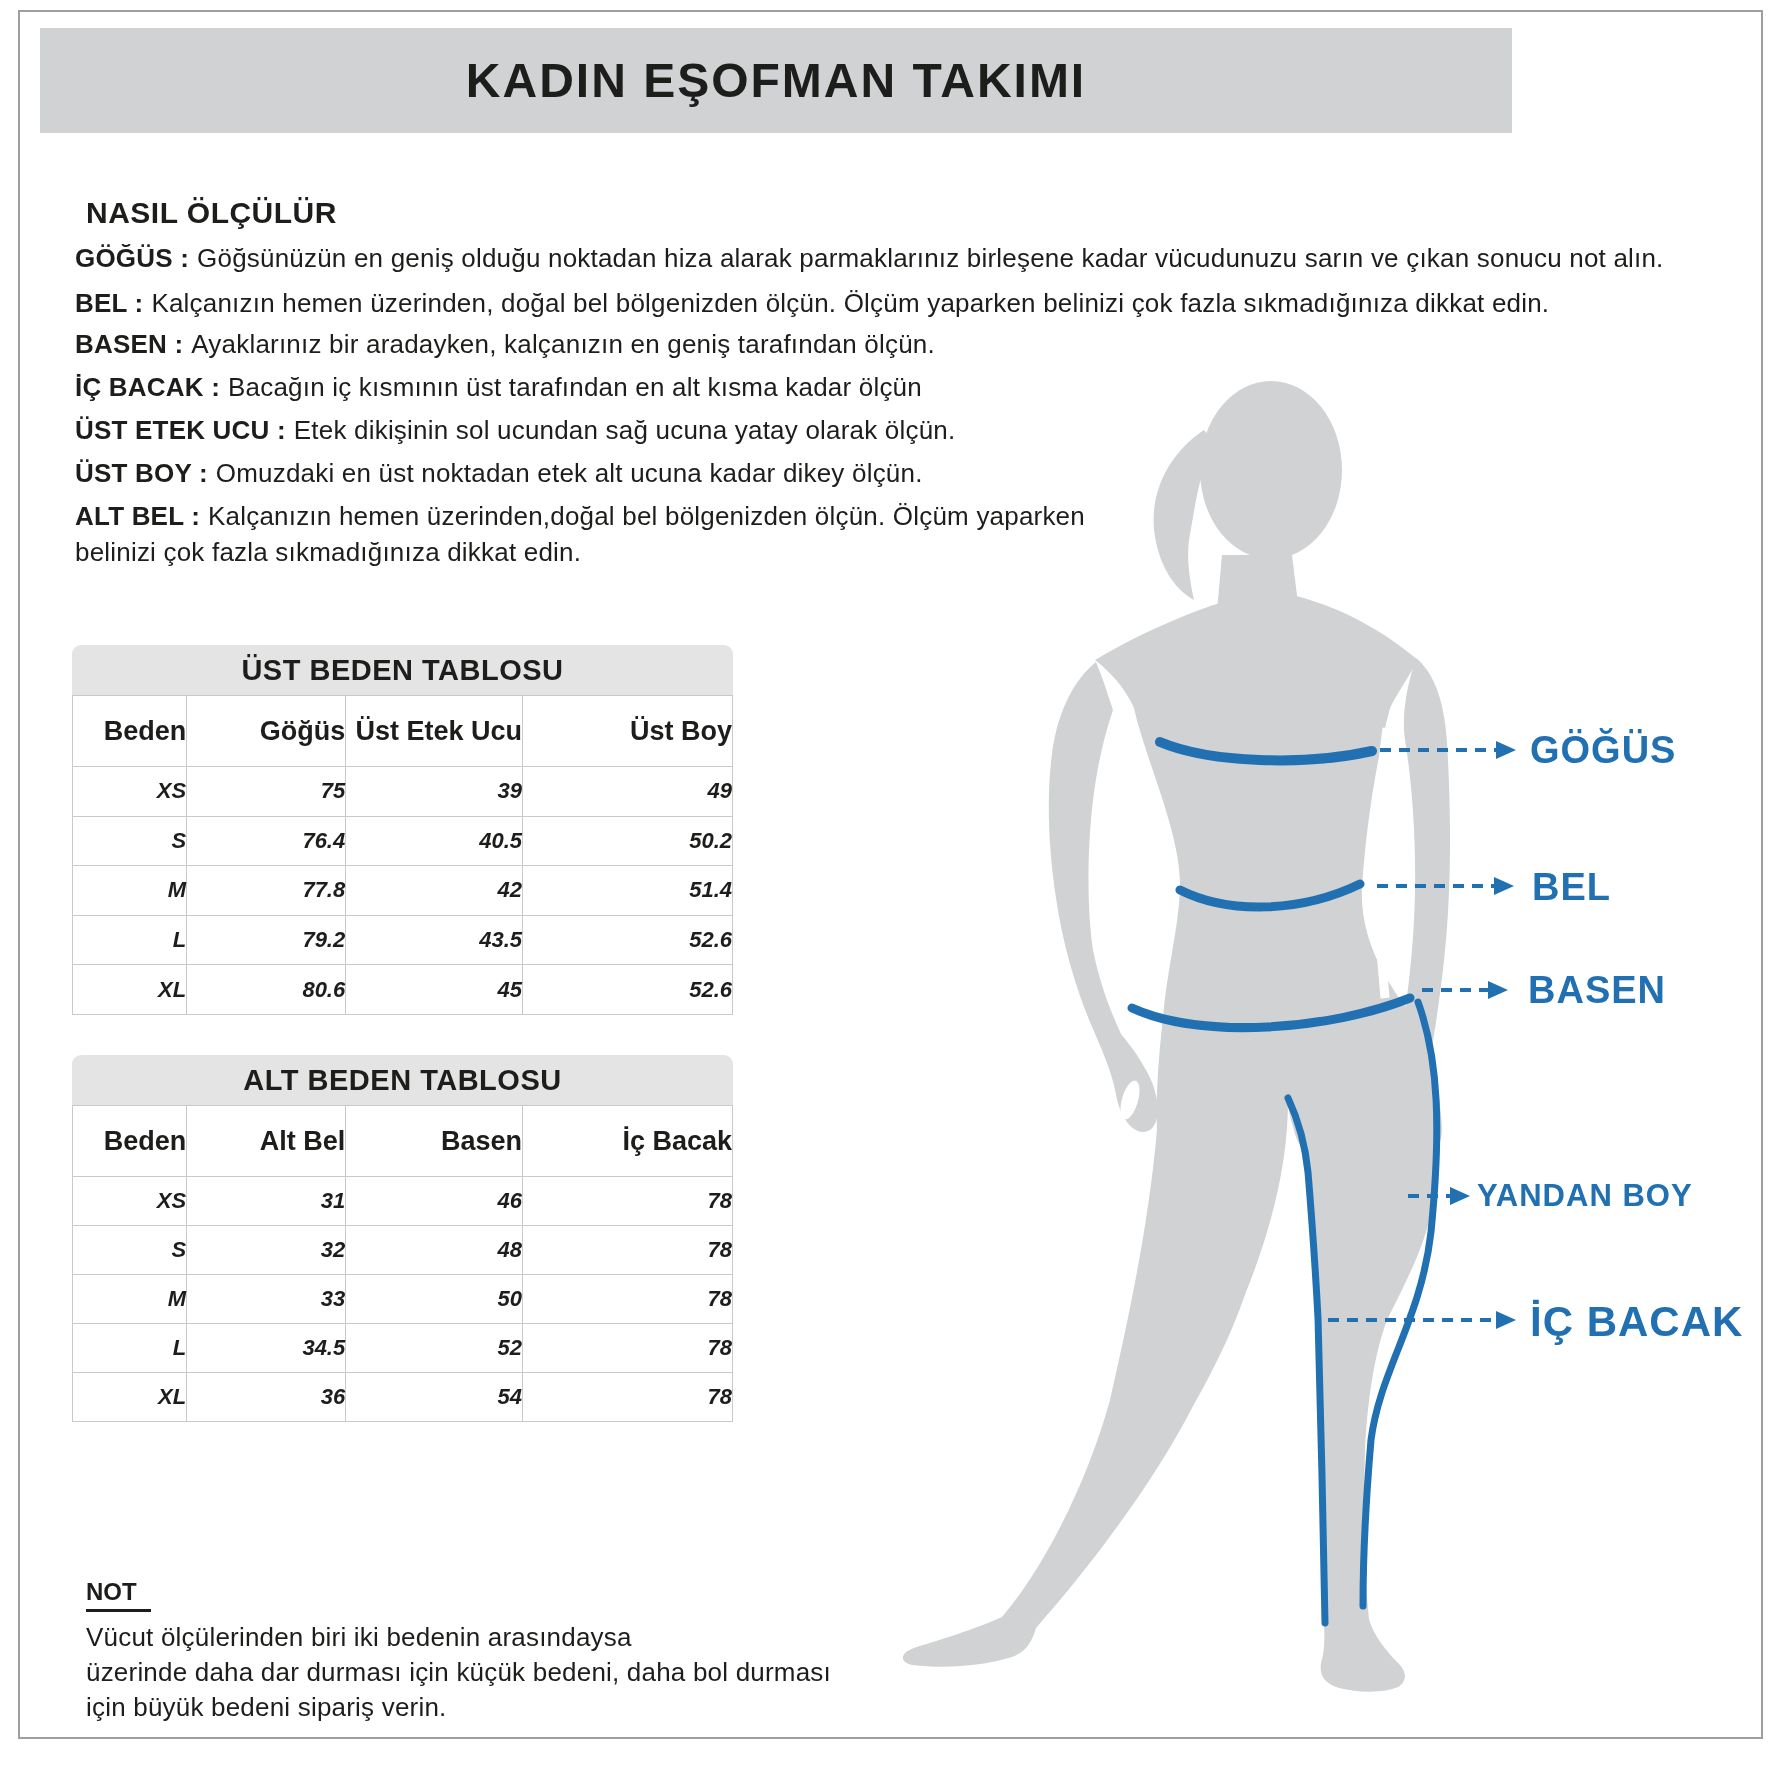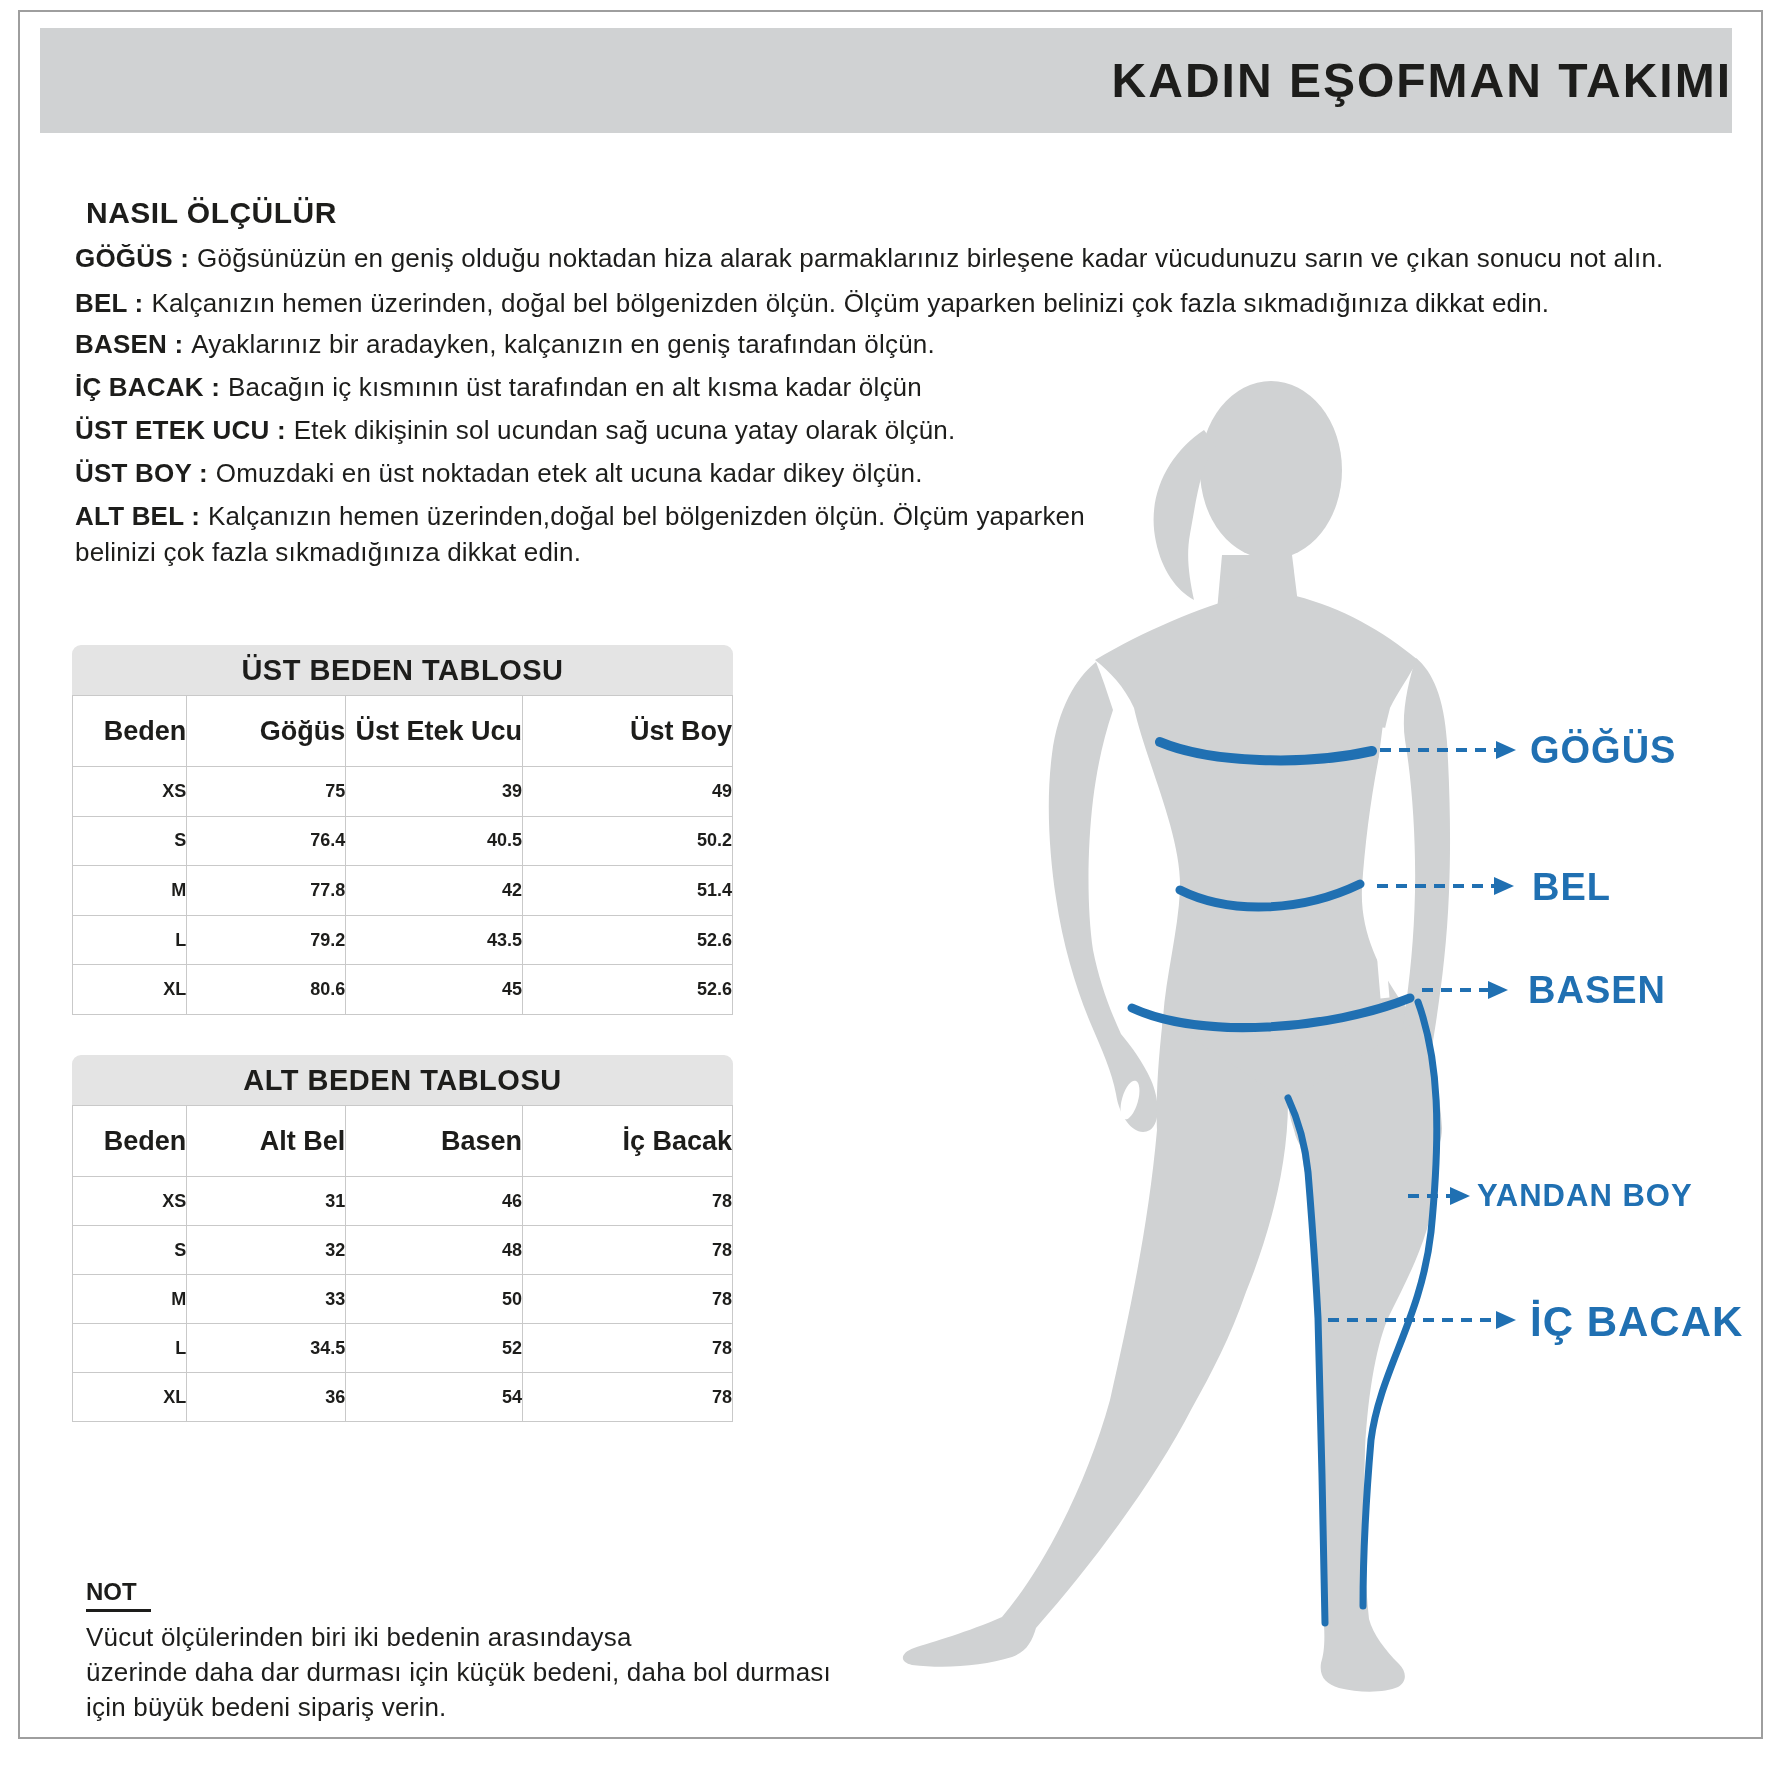--- a/index.html
+++ b/index.html
@@ -1,35 +1,35 @@
 <!DOCTYPE html>
 <html><head>
 <meta charset="utf-8">
 <style>
   html,body{margin:0;padding:0;background:#fff;}
   body{width:1772px;height:1772px;position:relative;overflow:hidden;
        font-family:"Liberation Sans","DejaVu Sans",sans-serif;color:#1d1d1b;}
   .page-border{position:absolute;left:18px;top:10px;width:1745px;height:1729px;
        border:2px solid #9e9e9e;box-sizing:border-box;}
-  .title-bar{position:absolute;left:40px;top:28px;width:1692px;height:105px;
-       background:#d0d2d3;display:flex;align-items:center;justify-content:flex-end;}
+  .title-bar{position:absolute;left:40px;top:28px;width:1472px;height:105px;
+       background:#d0d2d3;display:flex;align-items:center;justify-content:center;}
   .page-title{font-size:48px;font-weight:700;letter-spacing:2px;}
   .section-heading{position:absolute;left:86px;top:196px;font-size:30px;font-weight:700;letter-spacing:.5px;}
   .desc{position:absolute;left:75px;font-size:26px;white-space:nowrap;letter-spacing:.2px;}
   .dlbl{font-weight:700;margin-right:8px;}
   
   .tblwrap{position:absolute;left:72px;width:661px;}
   .tbl-title{height:50px;background:#e4e4e4;border-radius:9px 9px 0 0;
        display:flex;align-items:center;justify-content:center;
        font-size:29px;font-weight:700;letter-spacing:.5px;}
   .tblwrap table{width:100%;border-collapse:collapse;table-layout:fixed;background:#fff;}
   .tblwrap th,.tblwrap td{border:1px solid #c9c9c9;text-align:right;vertical-align:middle;
        font-weight:700;padding:0;}
   .tblwrap th{font-size:27px;height:70px;}
-  .tblwrap td{font-size:18px;}
+  .tblwrap td{font-size:22px;font-style:italic;}
   .t1 tbody tr{height:49.6px;}
   .t2 tbody tr{height:49px;}
   
   .figure{position:absolute;left:850px;top:330px;width:680px;height:1420px;}
   .mlabel{position:absolute;color:#2070b2;font-weight:700;line-height:1;letter-spacing:1px;white-space:nowrap;}
   #lbl-chest{left:1530px;top:731px;font-size:38px;}
   #lbl-waist{left:1532px;top:868px;font-size:38px;}
   #lbl-hip{left:1528px;top:971px;font-size:38px;}
   #lbl-side{left:1477px;top:1180px;font-size:31px;}
   #lbl-inseam{left:1530px;top:1301px;font-size:42px;}

